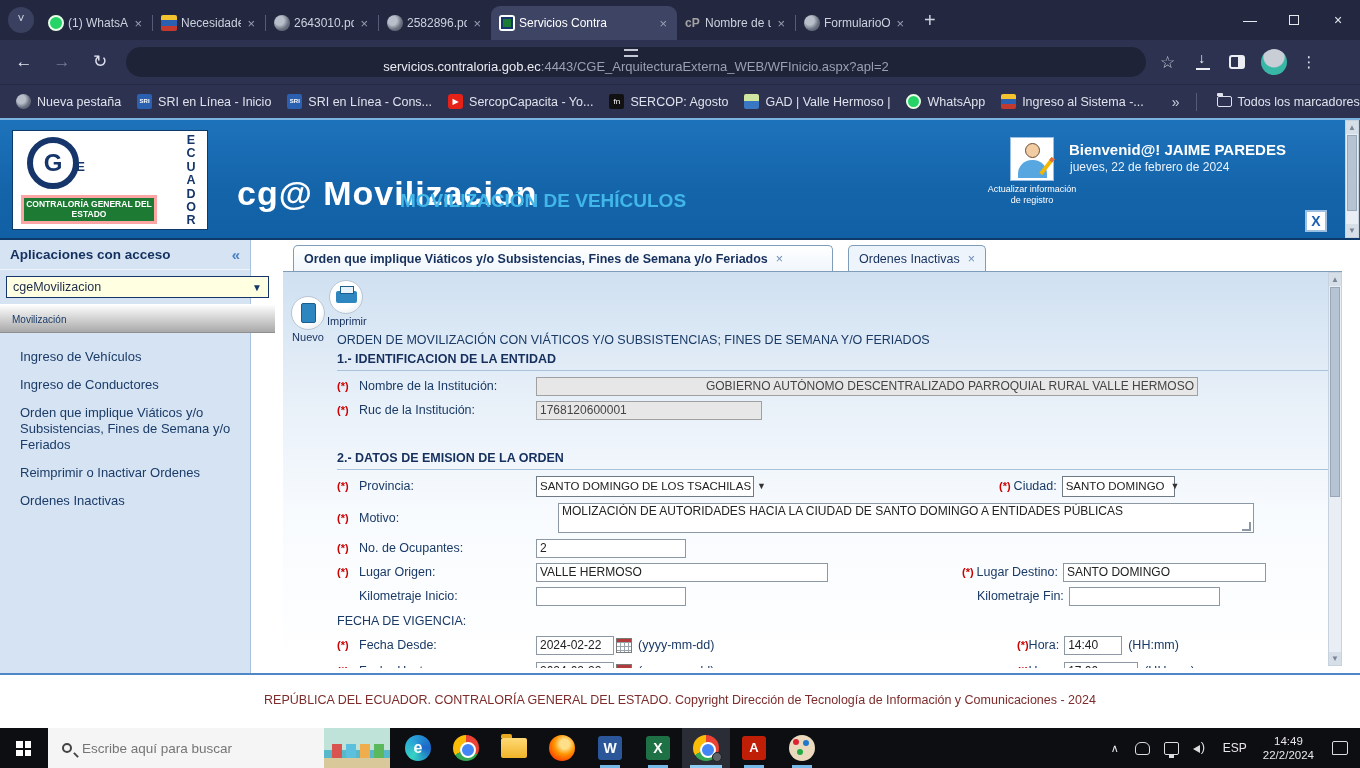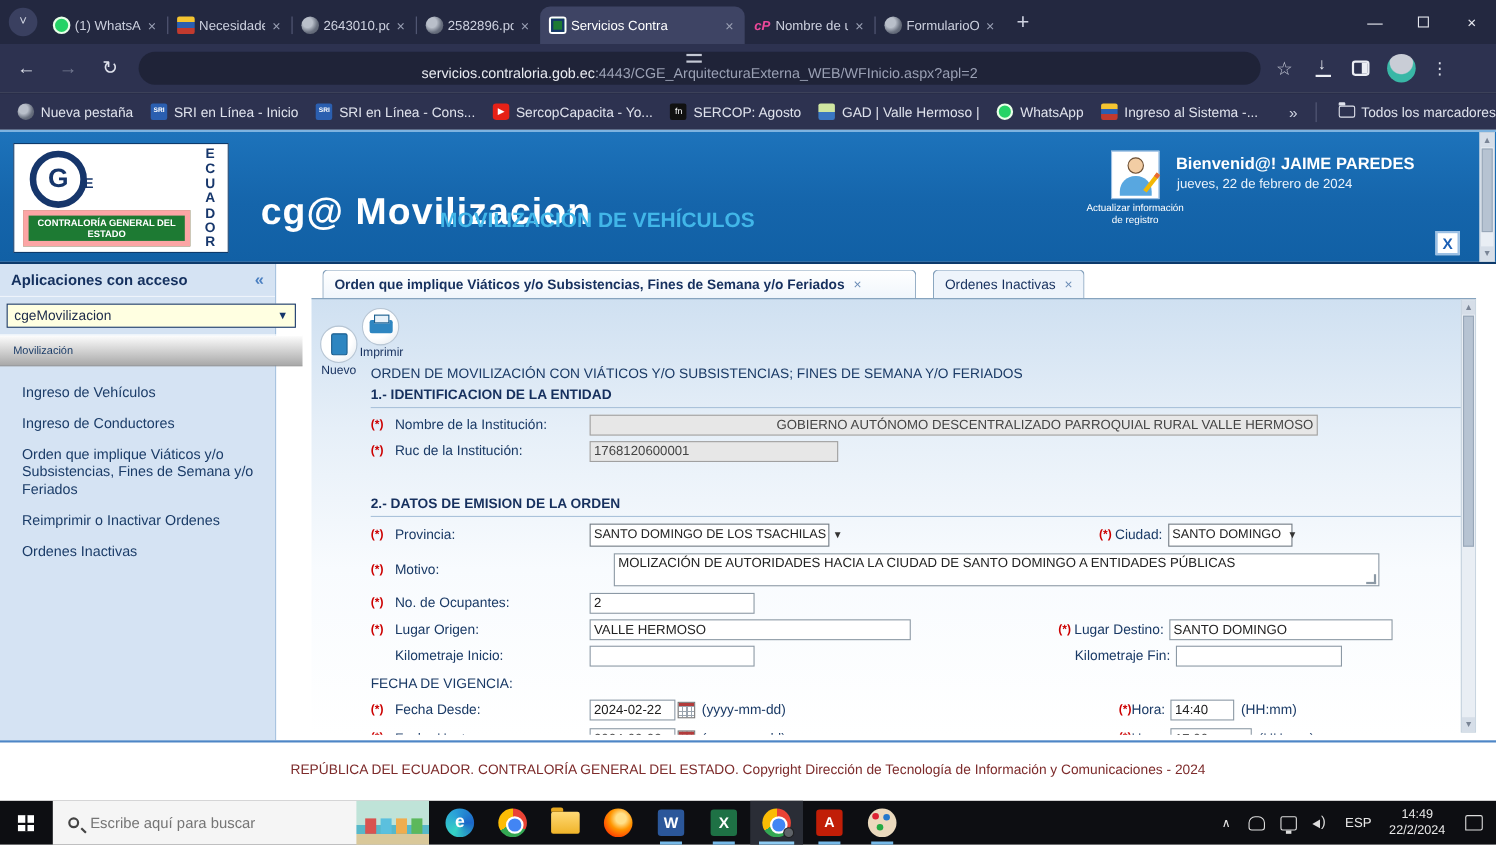--- a/index.html
+++ b/index.html
@@ -15,21 +15,21 @@
   .btab.active { background:#3e4464; color:#fff; }
   .btab-t { overflow:hidden; white-space:nowrap; flex:1; margin:0 4px; }
   .btab-x { color:#9aa0b4; font-size:13px; padding:0 2px; }
   .tsep { width:1px; height:16px; background:#565b78; margin-bottom:9px; }
   .favicon { width:16px; height:16px; flex:none; border-radius:3px; display:inline-block; position:relative; }
   .fav-wa { border-radius:50%; background:#25d366; border:2px solid #e8ffe8; }
   .fav-crest { background:linear-gradient(180deg,#f4c430 34%,#2b5fb0 34% 67%,#c23a2e 67%); border-radius:2px; }
   .fav-globe { border-radius:50%; background:radial-gradient(circle at 35% 35%, #b9bfca 0 30%, #6a7180 60%, #4c5260 100%); }
   .fav-cge { background:#fff; }
   .fav-cge::after { content:""; position:absolute; inset:2px; background:#1d7a33; border:2px solid #16366b; }
-  .fav-cp { background:transparent; color:#ec4899; font-weight:bold; font-size:12px; text-align:center; line-height:16px;font-style:italic; }
+  .fav-cp { background:transparent; color:#a3a3a3; font-weight:bold; font-size:12px; text-align:left; line-height:16px; }
   .newtab { color:#cdd1df; font-size:20px; margin:0 10px 8px 10px; }
   #wincontrols { margin-left:auto; display:flex; align-items:center; height:40px; }
   .wc { width:44px; height:40px; color:#e6e8ef; text-align:center; line-height:40px; font-size:14px; }
   .wc-max i { display:inline-block; width:10px; height:10px; border:1px solid #e6e8ef; }
 
   #toolbar { position:absolute; left:0; top:40px; width:1360px; height:44px; background:#2d3250; display:flex; align-items:center; }
   .navbtn { width:28px; height:28px; text-align:center; line-height:28px; font-size:17px; color:#dfe2ec; margin-left:10px; border-radius:50%; }
   .navbtn.disabled { color:#757b93; }
   #urlbar { width:1020px; height:30px; margin-left:12px; background:#1f2338; border-radius:15px; display:flex; align-items:center; padding:0 12px;flex-direction:column; }
   .tune { position:relative; width:14px; height:12px; margin-right:10px; }
@@ -56,21 +56,21 @@
   .bm-chev { margin-left:28px; font-size:14px; color:#cdd1df; }
   .bm-sep { width:1px; height:18px; background:#565b78; margin-left:16px; }
   .bm-folder { width:15px; height:11px; border:1.5px solid #dfe2ec; border-radius:2px; position:relative; margin:0 6px 0 20px; }
   .bm-folder::before { content:""; position:absolute; left:-1px; top:-4px; width:6px; height:3px; background:#dfe2ec; border-radius:1px 1px 0 0; }
 
   
   #banner { position:absolute; left:0; top:118px; width:1360px; height:122px; background:linear-gradient(180deg,#1d73bb 0%, #1565ab 55%, #1160a5 100%); border-top:2px solid #7db3e0; border-bottom:2px solid #0d3a6b; }
   #logo { position:absolute; left:12px; top:10px; width:196px; height:100px; background:#fff; border:1px solid #0d3a6b; }
   .emblem { position:absolute; left:14px; top:6px; width:52px; height:52px; border:6px solid #16366b; border-radius:50%; color:#16366b; font-weight:bold; font-size:24px; text-align:center; line-height:40px; }
   .emblem small { position:absolute; right:-12px; bottom:-4px; font-size:13px; font-weight:bold; }
-  .logo-green { position:absolute; left:8px; bottom:5px; width:152px; background:#1d7a33; border:5px solid #fca5a5; color:#fff; font-size:8.5px; font-weight:bold; text-align:center; line-height:9.5px; padding:2px 0; }
+  .logo-green { position:absolute; left:8px; bottom:5px; width:136px; background:#1d7a33; border:3px solid #fca5a5; color:#fff; font-size:8.5px; font-weight:bold; text-align:center; line-height:9.5px; padding:2px 0; }
   .ecuador { position:absolute; right:4px; top:3px; width:24px; color:#16366b; font-weight:bold; font-size:12.5px; line-height:13.4px; text-align:center; }
   #app-title { position:absolute; left:237px; top:54px; color:#fff; font-size:34px; font-weight:bold; letter-spacing:1px; }
   #app-sub { position:absolute; left:400px; top:70px; color:#41b6e8; font-size:19px; font-weight:bold; }
   #b-avatar { position:absolute; left:1010px; top:17px; width:44px; height:44px; background:#fff; border:1px solid #9cc0e4; }
   #b-avatar .head { position:absolute; left:14px; top:5px; width:15px; height:15px; border-radius:50%; background:#f2cda4; border:1px solid #6b4e33; }
   #b-avatar .body { position:absolute; left:7px; bottom:2px; width:29px; height:18px; border-radius:14px 14px 0 0; background:#58a7e0; }
   #b-avatar .pencil { position:absolute; right:4px; bottom:4px; width:4px; height:20px; background:#f2b705; transform:rotate(38deg); border-top:4px solid #e8693a; }
   #b-avatar-cap { position:absolute; left:984px; top:64px; width:96px; text-align:center; color:#fff; font-size:9px; line-height:11px; }
   #welcome { position:absolute; left:1069px; top:21px; color:#fff; font-size:15px; font-weight:bold; }
   #b-date { position:absolute; left:1070px; top:40px; color:#e9f2fb; font-size:12px; }

